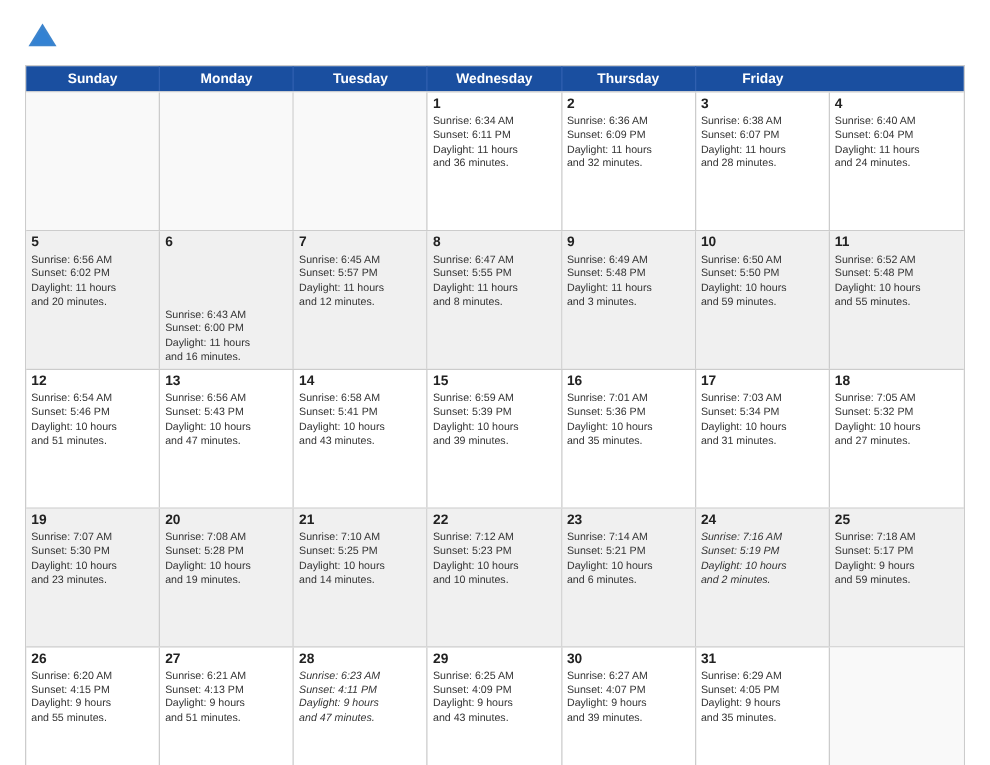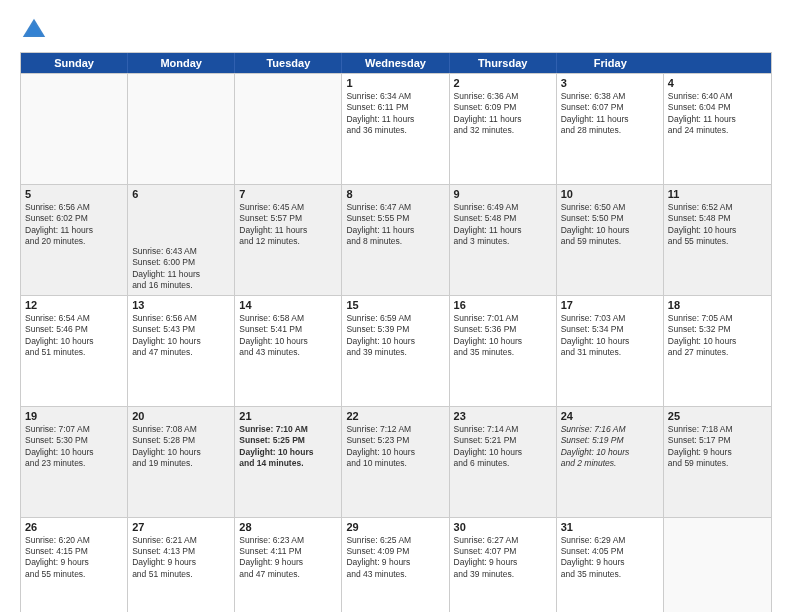--- a/index.html
+++ b/index.html
@@ -282,21 +282,21 @@
           </div>
           <div class="cal-cell shaded">
             <div class="day-number">20</div>
             <div class="cell-text" style="white-space: pre-line;">Sunrise: 7:08 AM
 Sunset: 5:28 PM
 Daylight: 10 hours
 and 19 minutes.</div>
           </div>
           <div class="cal-cell shaded">
             <div class="day-number">21</div>
-            <div class="cell-text" style="white-space: pre-line; font-weight: bold;">Sunrise: 7:10 AM
+            <div class="cell-text" style="white-space: pre-line;">Sunrise: 7:10 AM
 Sunset: 5:25 PM
 Daylight: 10 hours
 and 14 minutes.</div>
           </div>
           <div class="cal-cell shaded">
             <div class="day-number">22</div>
             <div class="cell-text" style="white-space: pre-line;">Sunrise: 7:12 AM
 Sunset: 5:23 PM
 Daylight: 10 hours
 and 10 minutes.</div>
@@ -333,21 +333,21 @@
           </div>
           <div class="cal-cell">
             <div class="day-number">27</div>
             <div class="cell-text" style="white-space: pre-line;">Sunrise: 6:21 AM
 Sunset: 4:13 PM
 Daylight: 9 hours
 and 51 minutes.</div>
           </div>
           <div class="cal-cell">
             <div class="day-number">28</div>
-            <div class="cell-text" style="white-space: pre-line;">Sunrise: 6:23 AM
+            <div class="cell-text" style="white-space: pre-line; font-style: italic;">Sunrise: 6:23 AM
 Sunset: 4:11 PM
 Daylight: 9 hours
 and 47 minutes.</div>
           </div>
           <div class="cal-cell">
             <div class="day-number">29</div>
             <div class="cell-text" style="white-space: pre-line;">Sunrise: 6:25 AM
 Sunset: 4:09 PM
 Daylight: 9 hours
 and 43 minutes.</div>

